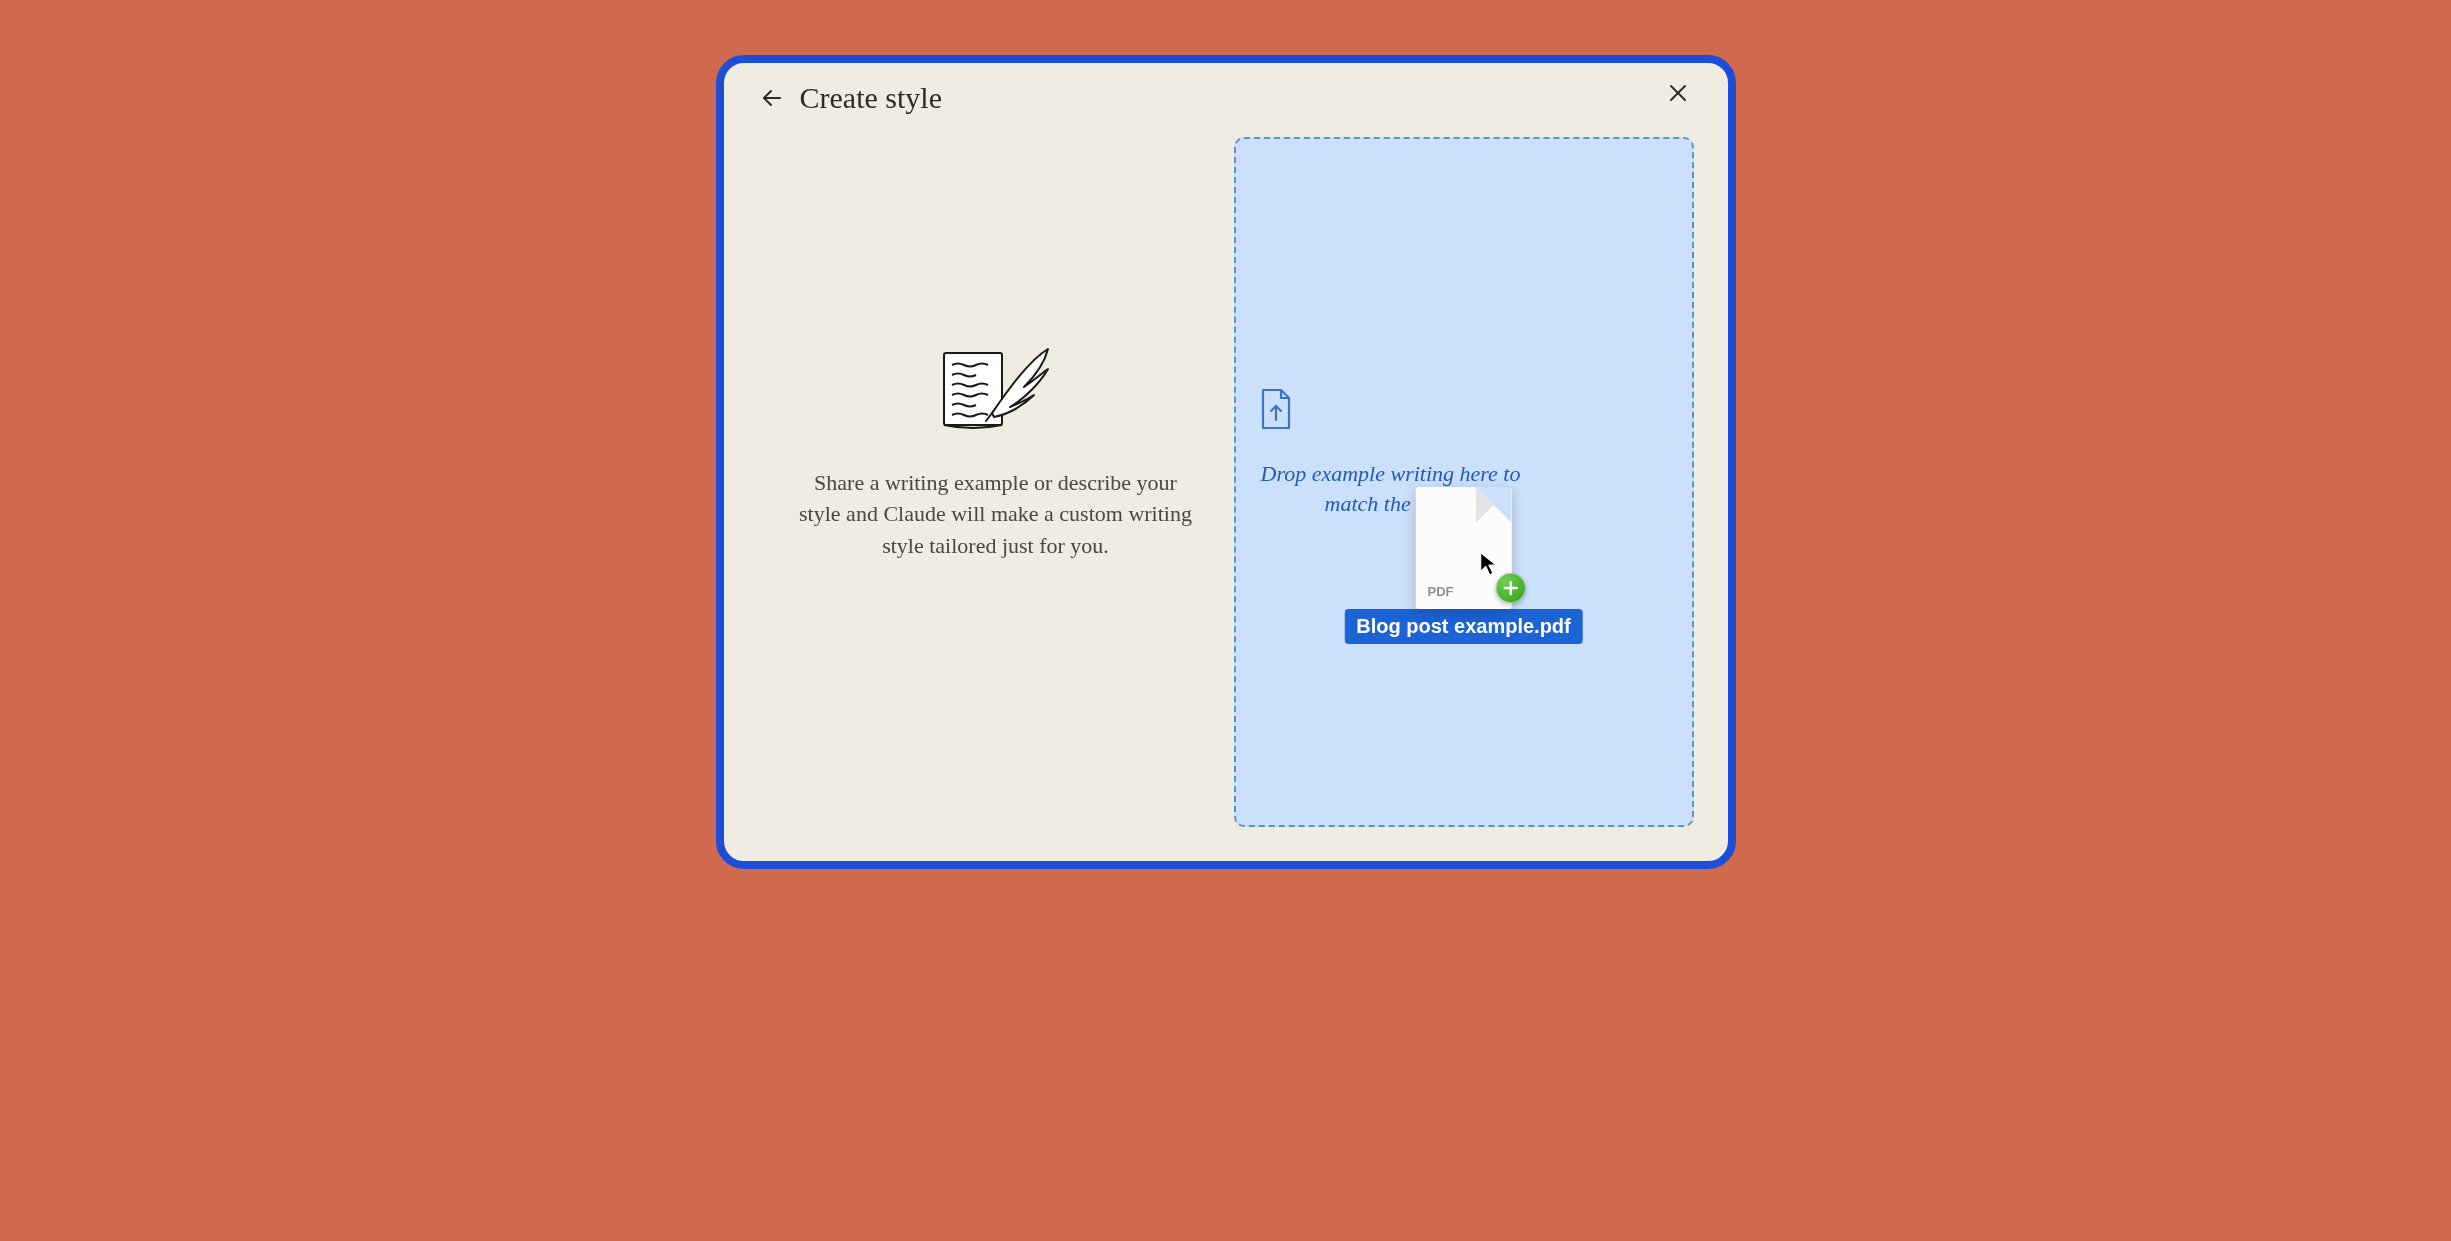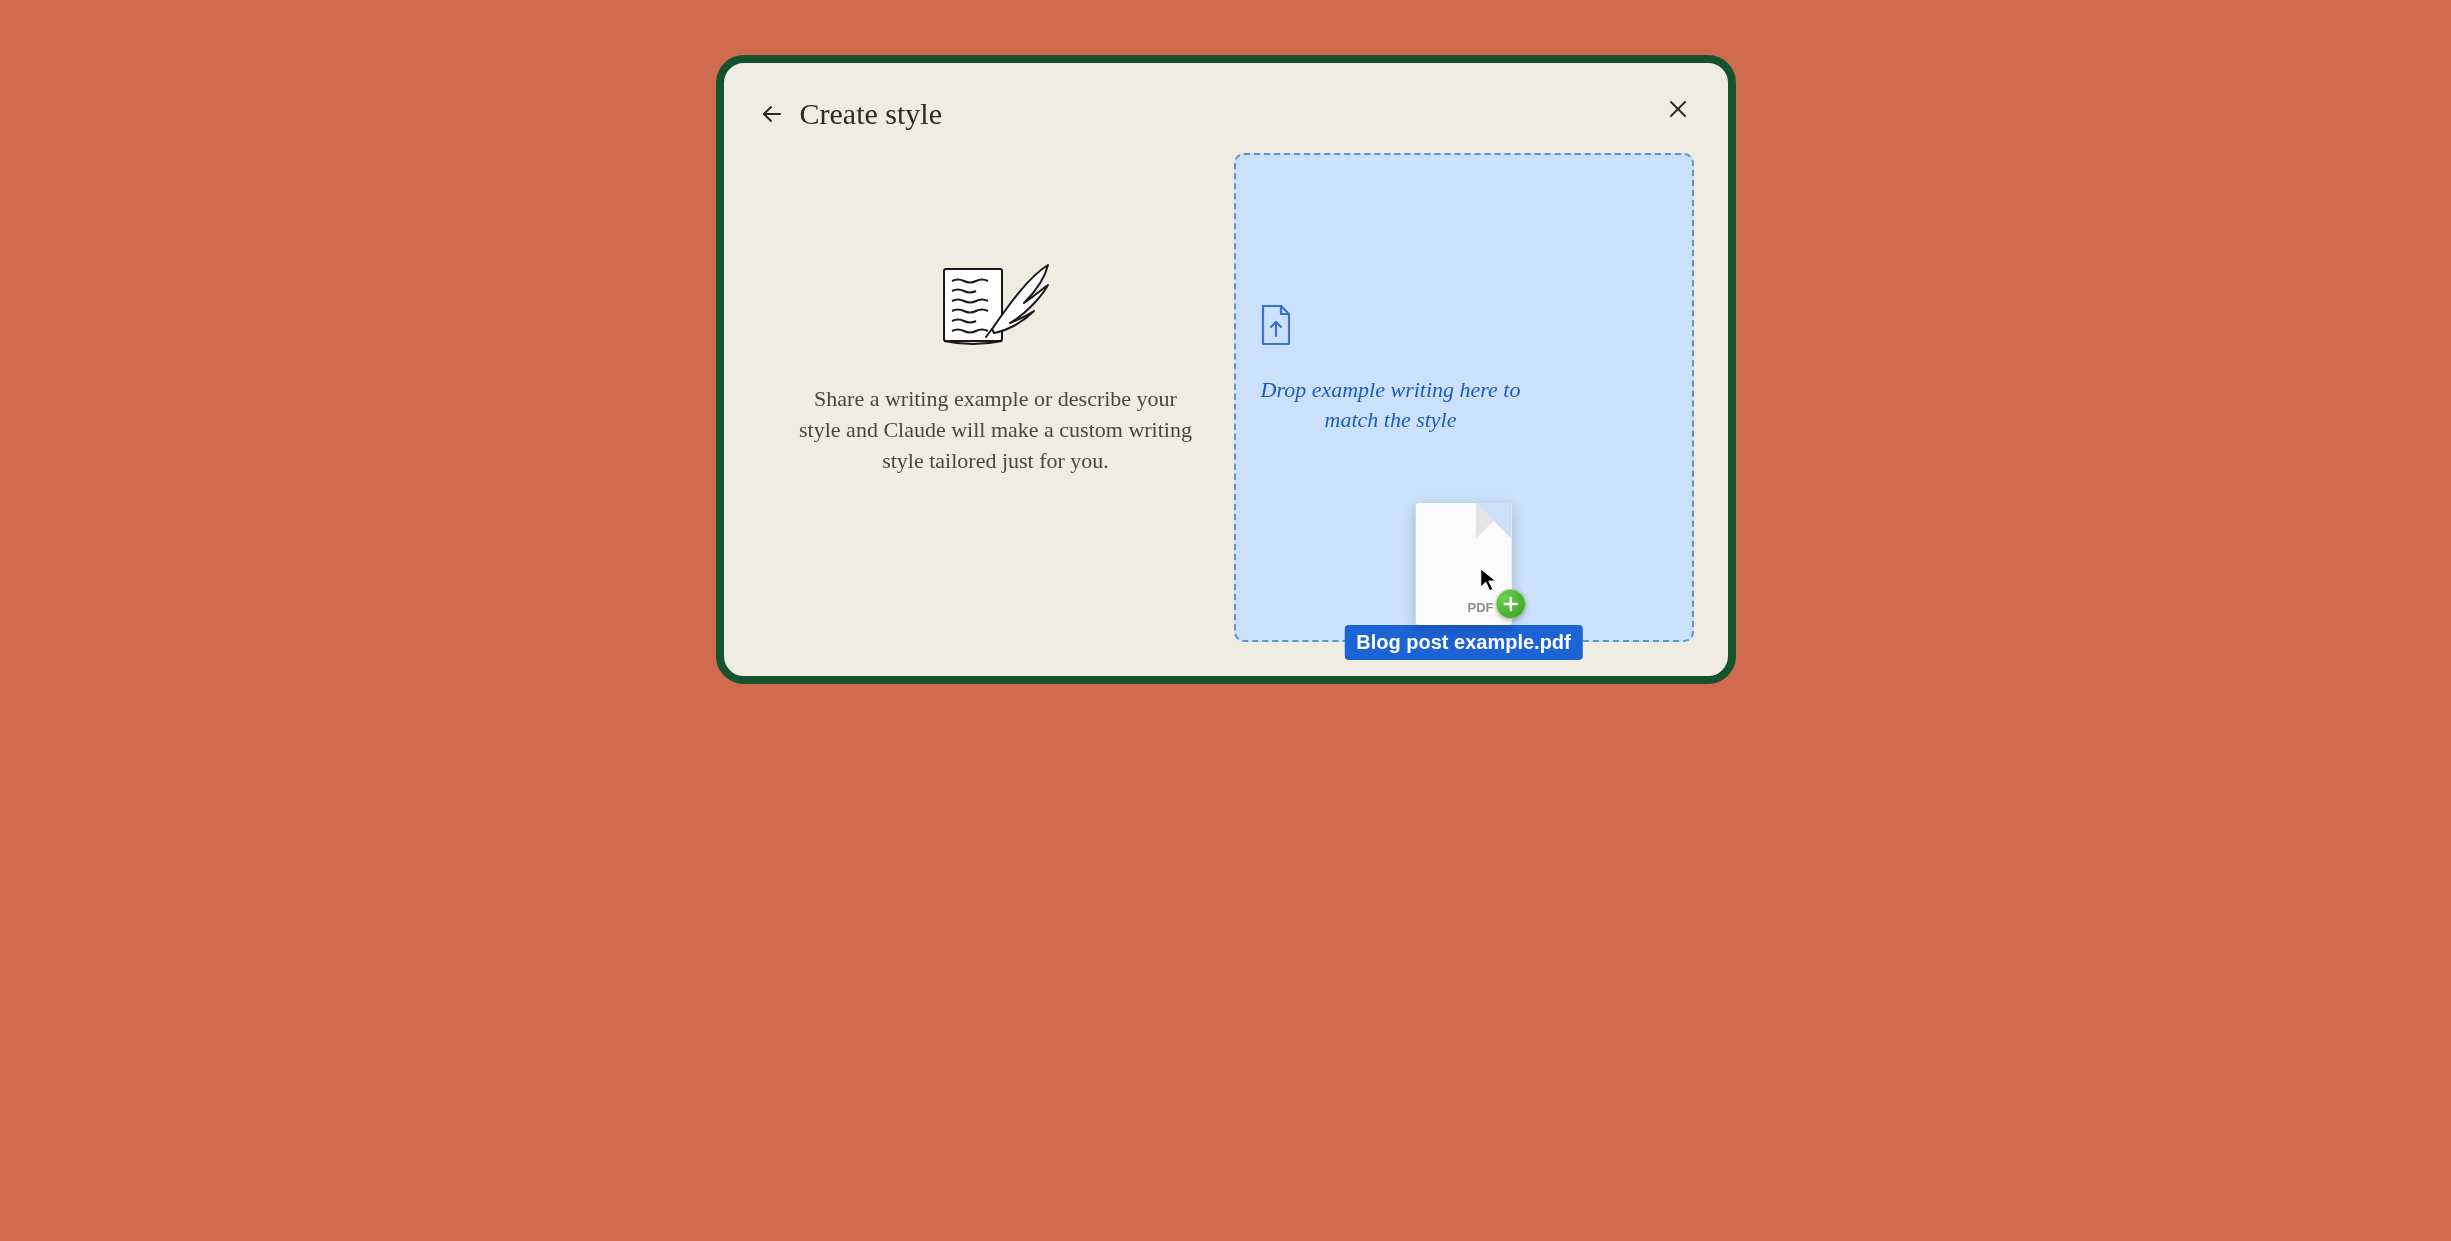--- a/index.html
+++ b/index.html
@@ -7,26 +7,26 @@
   body {
     background: #cf6a4e;
     font-family: Georgia, 'Times New Roman', serif;
     display: flex;
     align-items: flex-start;
     justify-content: center;
     padding-top: 55px;
   }
   .modal {
     width: 1020px;
-    height: 629px;
+    height: 814px;
     background: #efece1;
-    border: 8px solid #14532d;
+    border: 8px solid #1d4ed8;
     border-radius: 28px;
     position: relative;
-    padding: 30px 34px 34px 34px;
+    padding: 14px 34px 34px 34px;
   }
   .header {
     display: flex;
     align-items: center;
     position: relative;
     height: 42px;
   }
   .back-btn {
     width: 28px; height: 28px;
     display: inline-flex; align-items: center; justify-content: center;
@@ -126,21 +126,20 @@
   .file-icon-mask {
     position:absolute; top:0; right:0; width:36px; height:36px;
     background:#cbe0fb;
     clip-path: polygon(100% 0, 100% 100%, 0 0);
   }
   .file-icon .pdf {
     font-family: -apple-system, Helvetica, Arial, sans-serif;
     font-size: 13px;
     color:#8f8f8f;
     font-weight:600;
-    margin-left:40px;
   }
   .plus-badge {
     position:absolute;
     right:-14px; bottom:6px;
     width:30px; height:30px;
     border-radius:50%;
     background: radial-gradient(circle at 30% 30%, #6fcf52, #2f9c18);
     box-shadow: 0 2px 5px rgba(0,0,0,.25), inset 0 0 0 1px rgba(255,255,255,.45);
     display:flex; align-items:center; justify-content:center;
     color:#fff;

